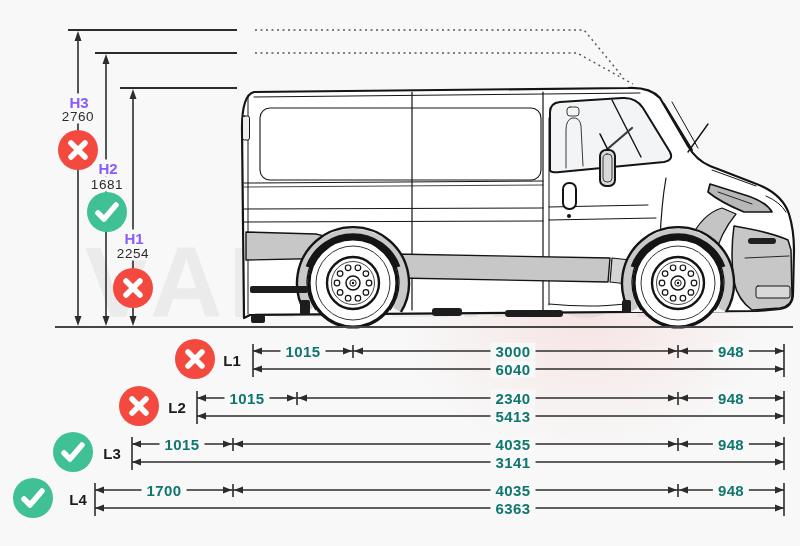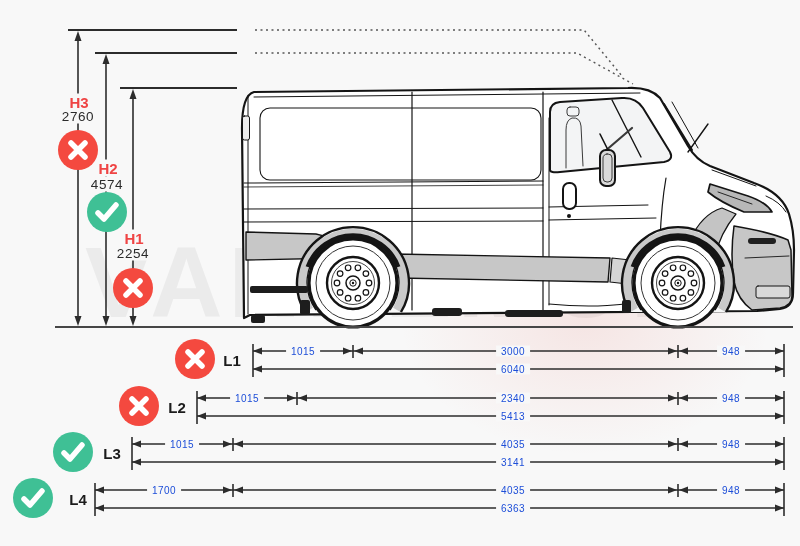--- a/index.html
+++ b/index.html
@@ -3,26 +3,26 @@
 <meta charset="utf-8">
 <style>
   html,body{margin:0;padding:0;background:#f8f8f8;}
   .canvas{position:relative;width:800px;height:546px;background:#f8f8f8;overflow:hidden;
           font-family:"Liberation Sans",sans-serif;}
   .wm{position:absolute;left:85px;top:232px;font-size:100px;font-weight:800;letter-spacing:6px;
       color:#ebebeb;z-index:1;line-height:1;white-space:nowrap;user-select:none;}
   .blob{position:absolute;left:400px;top:185px;width:370px;height:270px;border-radius:50%;
         background:radial-gradient(closest-side,rgba(225,90,78,.12),rgba(225,90,78,0));z-index:1;}
   svg.diagram{position:absolute;left:0;top:0;z-index:2;}
-  .dim{position:absolute;transform:translate(-50%,-50%);font-size:10px;font-weight:400;
-       letter-spacing:.4px;color:#1d4ed8;background:#f8f8f8;padding:0 5px;white-space:nowrap;z-index:4;}
+  .dim{position:absolute;transform:translate(-50%,-50%);font-size:15px;font-weight:700;
+       letter-spacing:.4px;color:#0f766e;background:#f8f8f8;padding:0 5px;white-space:nowrap;z-index:4;}
   .llab{position:absolute;transform:translate(-50%,-50%);font-size:15px;font-weight:700;
         color:#1c1c1c;background:#f8f8f8;padding:0 3px;z-index:4;}
   .hlab{position:absolute;transform:translate(-50%,-50%);font-size:15px;font-weight:800;
-        color:#ef4444;background:#f8f8f8;padding:0 3px;z-index:4;}
+        color:#8b5cf6;background:#f8f8f8;padding:0 3px;z-index:4;}
   .hval{position:absolute;transform:translate(-50%,-50%);font-size:13.5px;font-weight:400;
         letter-spacing:.6px;color:#2b2b2b;background:#f8f8f8;padding:0 3px;z-index:4;}
   .badge{position:absolute;width:40px;height:40px;border-radius:50%;transform:translate(-50%,-50%);
          display:flex;align-items:center;justify-content:center;z-index:5;}
   .badge.red{background:#f4493f;}
   .badge.green{background:#3fc095;}
 </style>
 </head>
 <body>
 
@@ -257,21 +257,21 @@
       <polygon points="679,490 688,486.5 688,493.5"></polygon>
         <polygon points="784,490 775,486.5 775,493.5"></polygon>
       <polygon points="95,508 104,504.5 104,511.5"></polygon>
         <polygon points="784,508 775,504.5 775,511.5"></polygon>
     </g>
   </svg>
 
   <span class="hlab" style="left:79px;top:102px">H3</span>
   <span class="hval" style="left:78px;top:116px">2760</span>
   <span class="hlab" style="left:108px;top:168px">H2</span>
-  <span class="hval" style="left:107px;top:184px">4574</span>
+  <span class="hval" style="left:107px;top:184px">1681</span>
   <span class="hlab" style="left:134px;top:238px">H1</span>
   <span class="hval" style="left:133px;top:253px">2254</span>
 
   <div class="badge red" style="left:78px;top:150px">
     <svg width="40" height="40" viewBox="0 0 40 40">
         <path d="M13,13 L27,27 M27,13 L13,27" stroke="#fff" stroke-width="5.5" stroke-linecap="round" fill="none"></path>
       </svg>
     </div>
   <div class="badge green" style="left:107px;top:212px">
     <svg width="40" height="40" viewBox="0 0 40 40">

